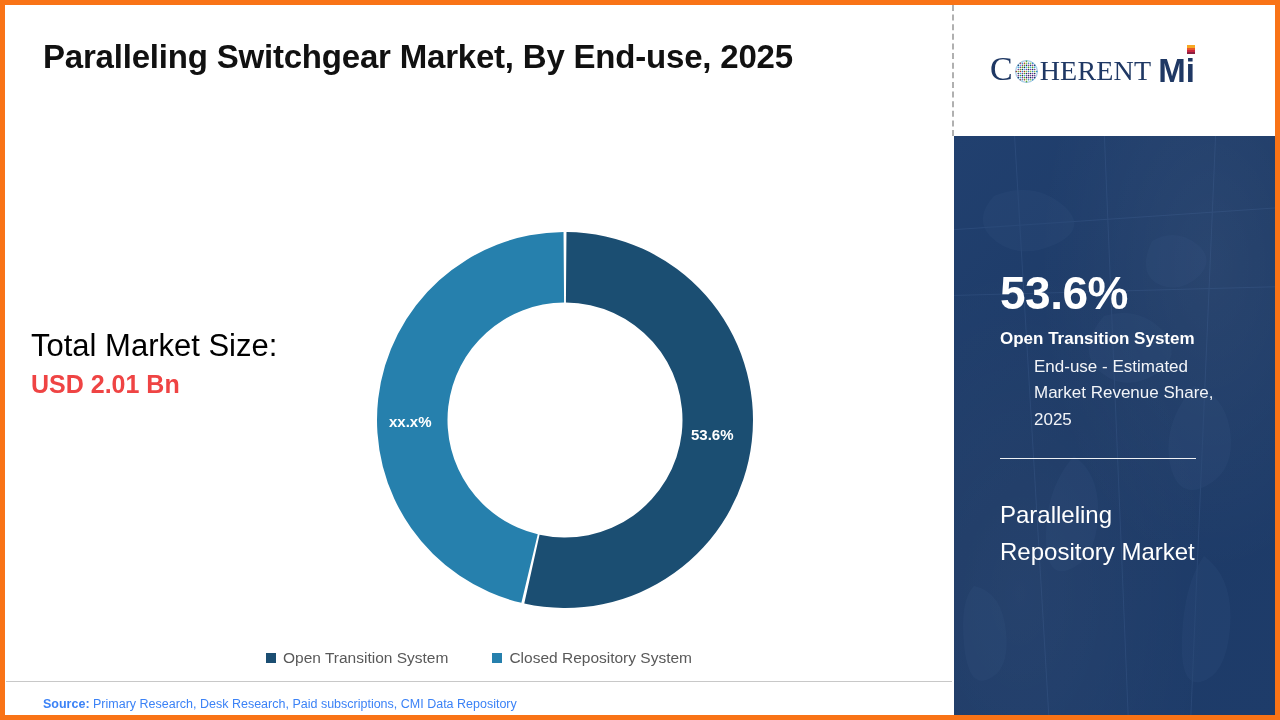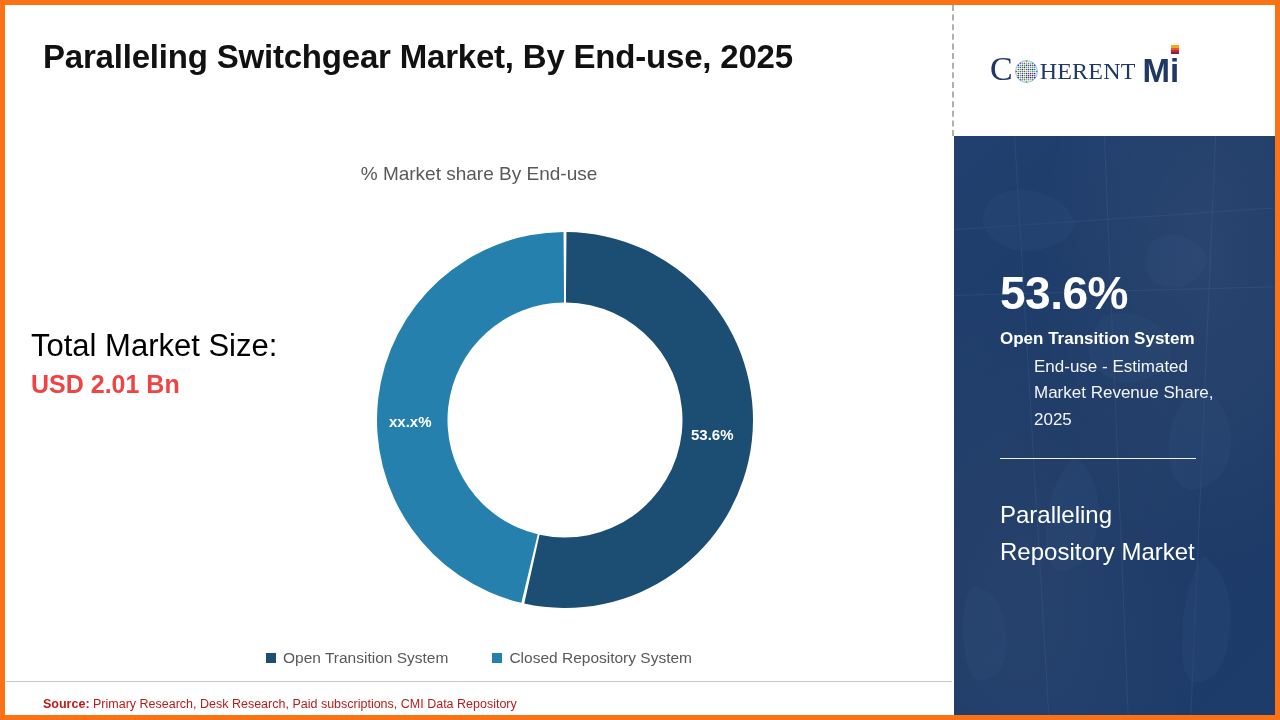--- a/index.html
+++ b/index.html
@@ -130,21 +130,21 @@
     top: 676px;
     width: 946px;
     height: 1px;
     background: #c8c8c8;
   }
   .source-line {
     position: absolute;
     left: 38px;
     top: 692px;
     font-size: 12.5px;
-    color: #b91c1c;
+    color: #3b82f6;
     white-space: nowrap;
   }
   .source-line b { font-weight: bold; }
 
   
   .v-dash {
     position: absolute;
     left: 947px;
     top: 0px;
     width: 0px;
@@ -185,21 +185,21 @@
   }
   .logo-globe {
     width: 25px;
     height: 25px;
     margin: 0 1px 0 1px;
     position: relative;
     top: 2px;
   }
   .logo-herent {
     font-family: "Liberation Serif", serif;
-    font-size: 24px;
+    font-size: 28px;
     color: #1f3864;
     line-height: 1;
     letter-spacing: 0.2px;
     position: relative;
     top: 2px;
   }
   .logo-mi {
     font-family: "Liberation Sans", sans-serif;
     font-size: 33px;
     font-weight: bold;
@@ -299,21 +299,20 @@
 </style>
 </head>
 <body>
 
 <div id="root">
 
   <div class="main-area">
 
     <div class="page-title">Paralleling Switchgear Market, By End-use, 2025</div>
 
-    <div class="chart-subtitle">% Market share By End-use</div>
 
     <div class="total-block">
       <div class="total-label">Total Market Size:</div>
       <div class="total-value">USD 2.01 Bn</div>
     </div>
 
     <div class="donut-wrap">
       <svg viewBox="0 0 384 384">
         <g id="donut-slices">
             <path d="M 193.47653336707774 4.0057983627795295 A 188 188 0 1 1 151.2773187895324 375.53654468533136 L 166.54832424345776 306.7103404283321 A 117.5 117.5 0 1 0 192.92283335442357 74.50362397673722 Z" fill="#1b4e72"></path>

